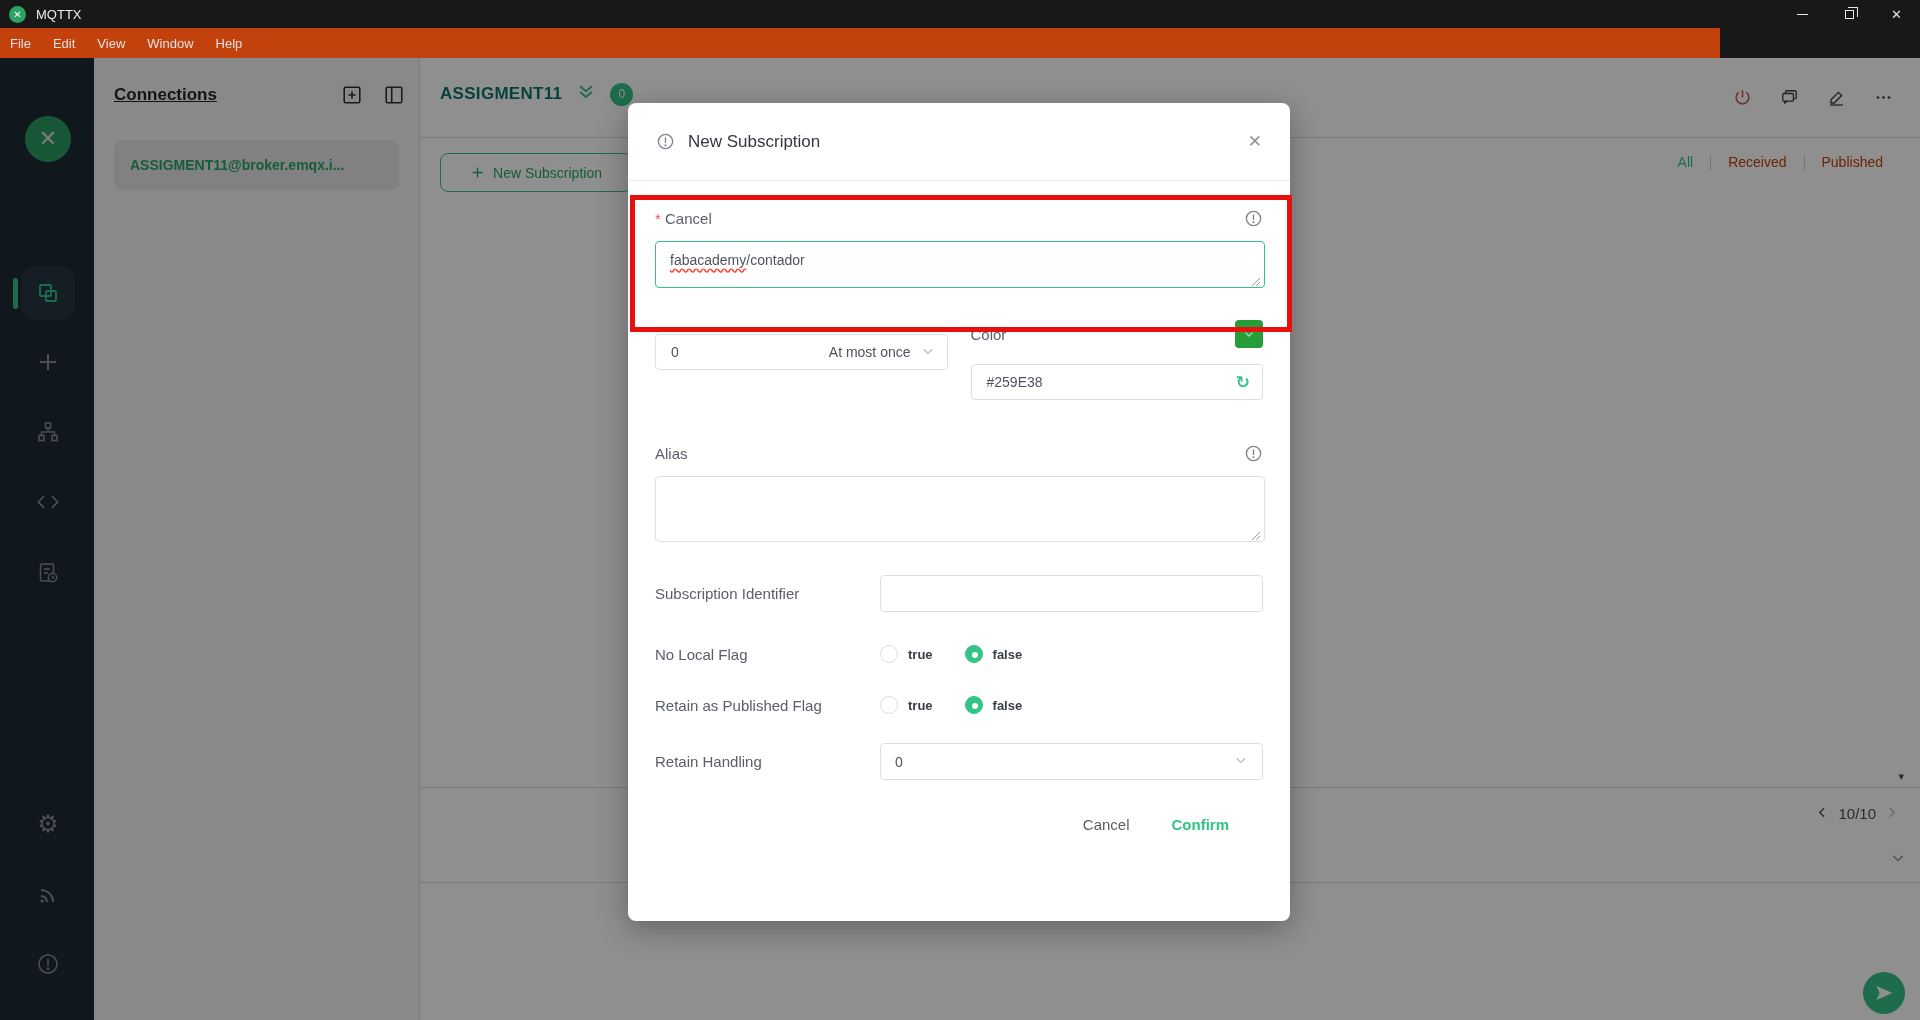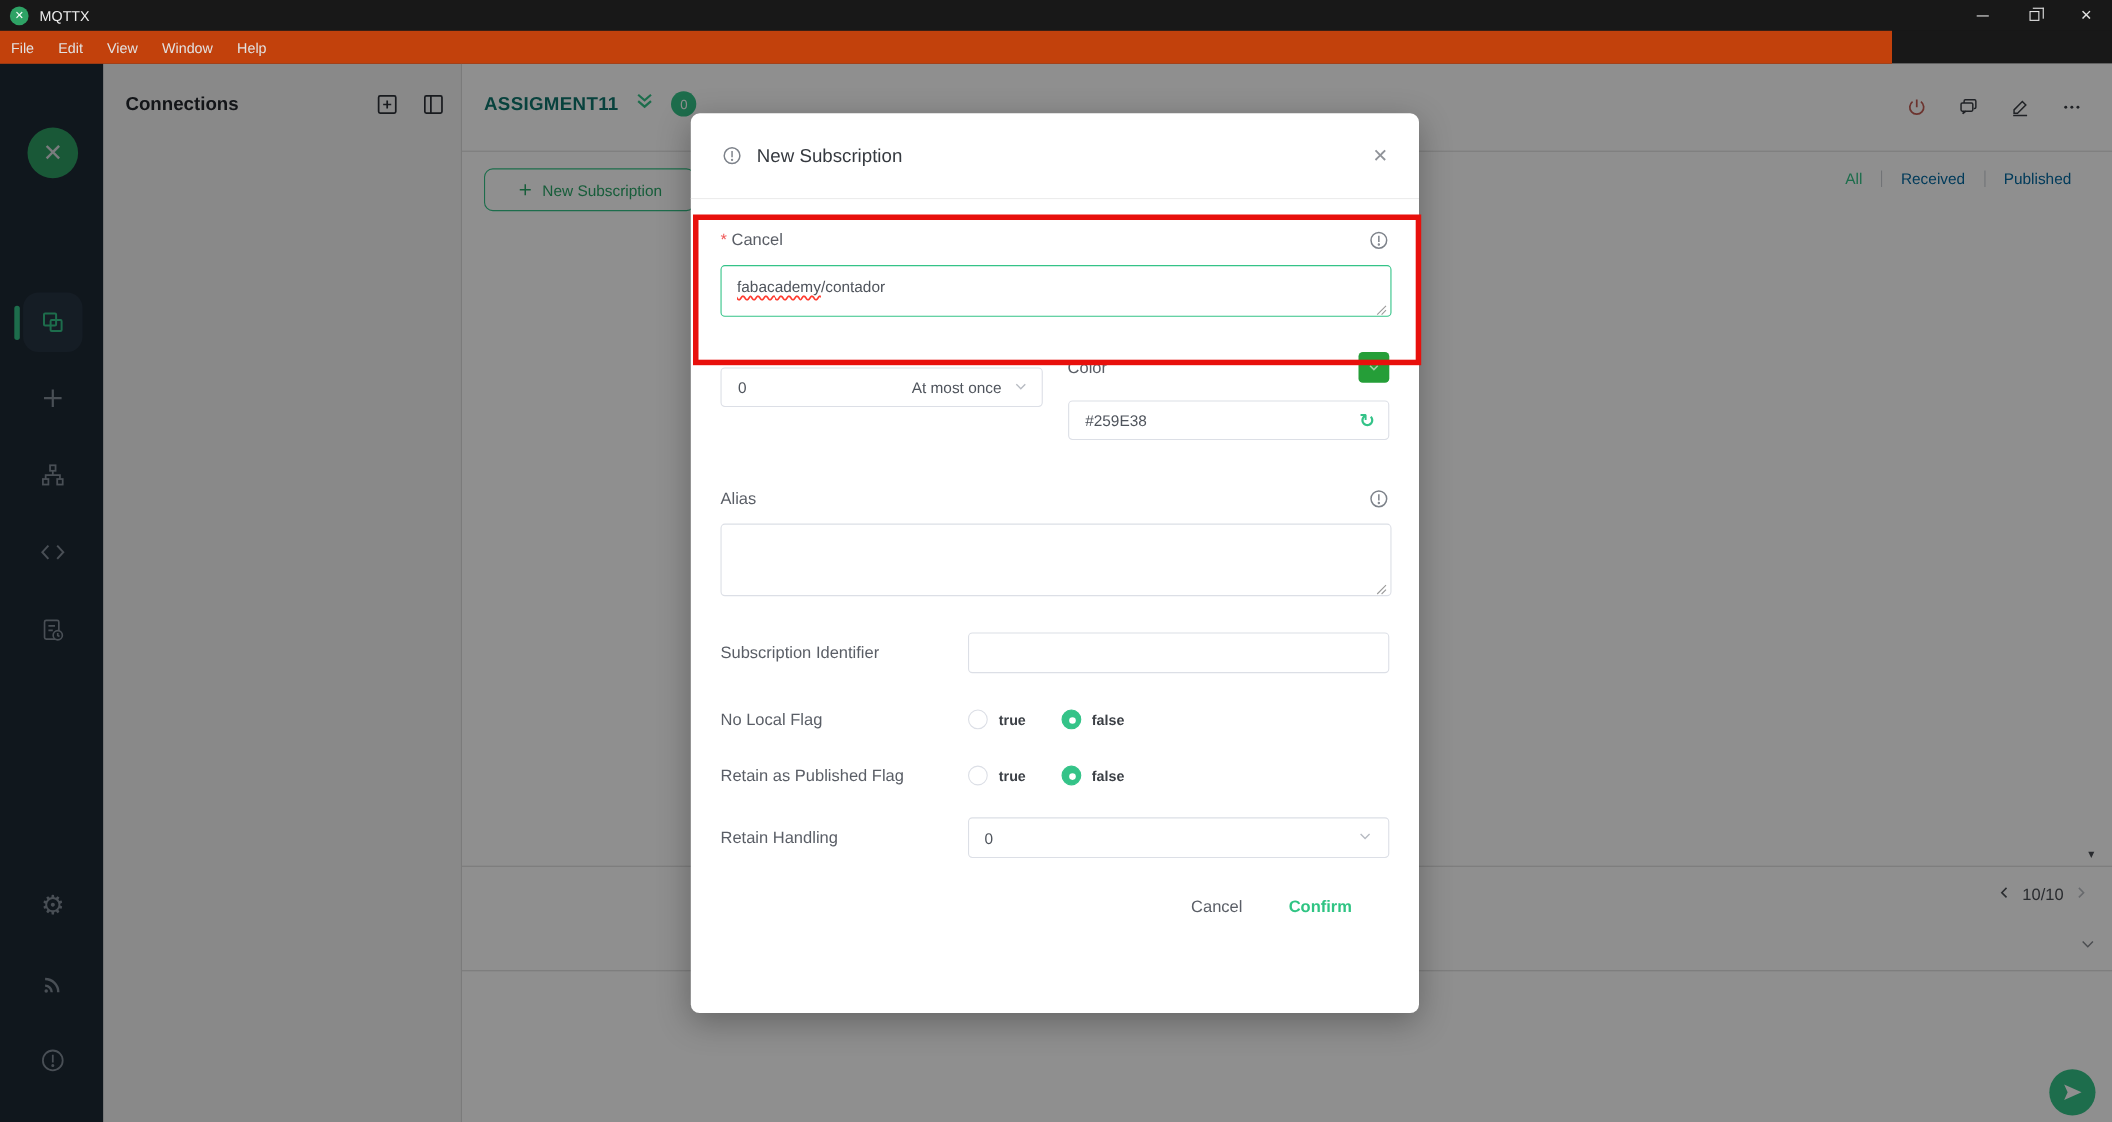--- a/index.html
+++ b/index.html
@@ -35,21 +35,21 @@
              font-size:22px; font-weight:bold; }
   .sb-active-bg { position:absolute; left:21px; top:208px; width:54px; height:54px; border-radius:14px; background:#273442; }
   .sb-bar { position:absolute; left:13px; top:220px; width:5px; height:31px; border-radius:3px; background:#34c388; }
   .sb-icon { position:absolute; left:35px; width:26px; height:26px; color:#828d98;
              display:flex; align-items:center; justify-content:center; }
   .sb-icon svg { width:24px; height:24px; }
   .sb-gear { font-size:24px; line-height:1; }
 
   
   .connpanel { position:absolute; left:94px; top:0; width:326px; height:962px; background:#f4f4f4; border-right:1px solid #dcdcdc; }
-  .conn-title { position:absolute; left:20px; top:27px; font-size:17px; font-weight:bold; color:#22262c; }
+  .conn-title { position:absolute; left:20px; top:27px; font-size:17px; font-weight:bold; color:#22262c;text-decoration:underline; }
   .conn-actions { position:absolute; right:14px; top:26px; display:flex; gap:20px; color:#2b2f36; }
   .conn-actions svg { width:22px; height:22px; }
   .conn-item { position:absolute; left:20px; right:20px; top:82px; height:50px; border-radius:8px; background:#e4e6e4;
                display:flex; align-items:center; padding:0 16px; }
   .conn-item-label { color:#2aa668; font-size:14px; font-weight:bold; white-space:nowrap; overflow:hidden; }
 
   
   .main { position:absolute; left:420px; top:0; right:0; bottom:0; background:#fff; }
   .main-title-row { position:absolute; left:20px; top:24px; display:flex; align-items:center; gap:14px; }
   .main-title { font-size:17px; font-weight:bold; color:#0f766e; letter-spacing:.3px; }
@@ -58,21 +58,21 @@
            display:flex; align-items:center; justify-content:center; }
   .main-icons { position:absolute; right:27px; top:30px; display:flex; gap:28px; align-items:center; color:#3a3e44; }
   .main-icons svg { width:19px; height:19px; }
   .icon-power { color:#c05b52; }
   .main-divider { position:absolute; left:0; right:0; top:79px; height:1px; background:#dedede; }
 
   .new-sub-btn { position:absolute; left:20px; top:95px; width:192px; height:39px; border:1px solid #34c388;
                  border-radius:8px; color:#2aa668; font-size:14px; display:flex; align-items:center; justify-content:center; gap:8px;
                  background:transparent; }
   .tabs { position:absolute; right:20px; top:88px; height:32px; display:flex; align-items:center; }
-  .tab { font-size:14px; color:#0369a1; padding:0 17px; }
+  .tab { font-size:14px; color:#c2410c; padding:0 17px; }
   .tab.active { color:#34c388; }
   .tab-sep { width:1px; height:15px; background:#c9cdd3; }
 
   .tri-down { position:absolute; right:16px; top:712px; font-size:11px; color:#4a4e54; }
   .hdiv1 { position:absolute; left:0; right:0; top:729px; height:1px; background:#d9d9d9; }
   .pagination { position:absolute; right:22px; top:747px; display:flex; align-items:center; gap:9px; font-size:15px; color:#4c5056; }
   .pagination svg { width:13px; height:13px; }
   .pg-next { color:#b9bdc3; }
   .chev2 { position:absolute; right:14px; top:792px; color:#85898f; }
   .chev2 svg { width:16px; height:16px; }
@@ -230,20 +230,23 @@
             <path d="M12 8v8M8 12h8"></path>
           </svg>
       </span>
       <span>
         <svg viewBox="0 0 24 24" fill="none" stroke="currentColor" stroke-width="1.7">
             <rect x="3.5" y="3.5" width="17" height="17" rx="1.5"></rect>
             <path d="M9.5 3.5v17"></path>
           </svg>
       </span>
     </div>
+    <div class="conn-item">
+      <span class="conn-item-label">ASSIGMENT11@broker.emqx.i...</span>
+    </div>
   </div>
 
   <div class="main">
     <div class="main-title-row">
       <span class="main-title">ASSIGMENT11</span>
       <span class="dbl-chevron">
         <svg width="20" height="20" viewBox="0 0 24 24" fill="none" stroke="currentColor" stroke-width="2.4">
             <path d="M5 5l7 6 7-6"></path>
             <path d="M5 12l7 6 7-6"></path>
           </svg>

